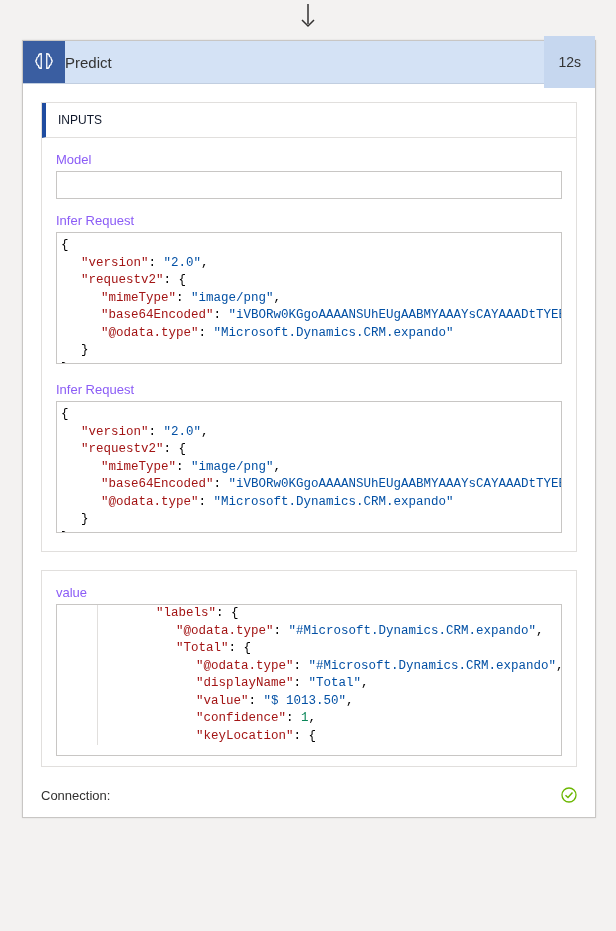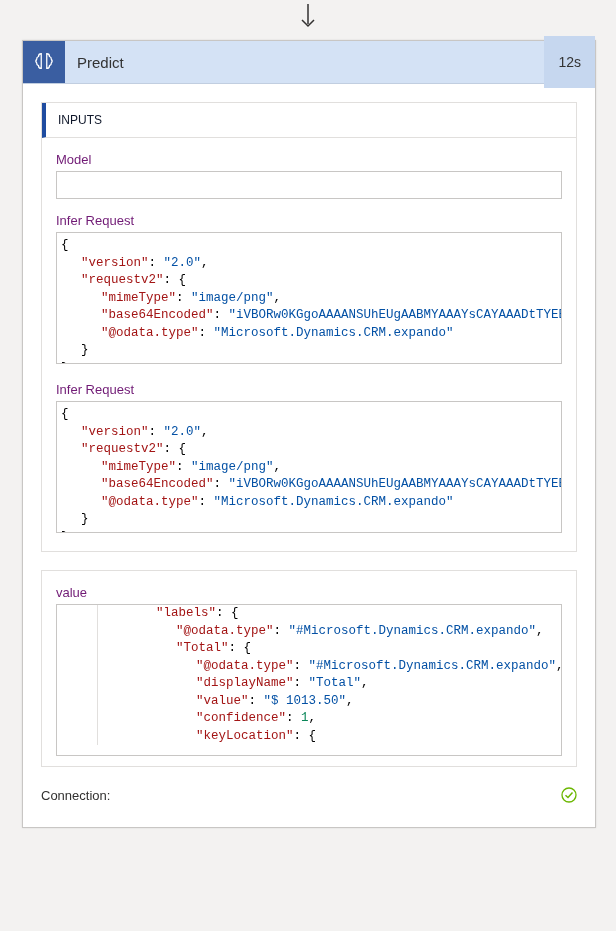--- a/index.html
+++ b/index.html
@@ -1,43 +1,43 @@
 <!DOCTYPE html>
 <html><head>
 <meta charset="utf-8">
 <style>
   html,body{margin:0;padding:0;font-family:"Segoe UI",Arial,sans-serif;background:#f3f2f1;}
   body{width:616px;height:931px;overflow:hidden;position:relative;}
   .arrow{position:absolute;top:4px;left:50%;transform:translateX(-50%);}
   .card{position:absolute;top:40px;left:22px;width:572px;background:#fff;border:1px solid #c8c6c4;box-shadow:0 0 2px rgba(0,0,0,.1);}
   .hdr{display:flex;align-items:center;height:42px;background:#d4e2f5;border-bottom:1px solid #c1cee0;}
   .hdr-iconbox{width:42px;height:42px;background:#3a5ea1;display:flex;align-items:center;justify-content:center;}
-  .hdr-title{padding-left:12px;font-size:15px;color:#333;flex:1;}
+  .hdr-title{font-size:15px;color:#333;flex:1;}
   .hdr-time{padding:12px 14px;font-size:14px;color:#333;background:#c6d7ef;height:28px;display:flex;align-items:center;}
   .body{padding:18px 18px 10px 18px;}
   .panel{border:1px solid #e1dfdd;}
   .panel-hdr{border-left:4px solid #1f4ca0;padding:10px 12px;font-size:12px;color:#0f172a;border-bottom:1px solid #e1dfdd;}
   .panel-body{padding:14px 14px 10px 14px;}
-  .flabel{font-size:13px;color:#701a75;margin-bottom:4px;}
+  .flabel{font-size:13px;color:#8b5cf6;margin-bottom:4px;}
   .finput{width:100%;height:28px;border:1px solid #c8c6c4;background:#fff;box-sizing:border-box;margin-bottom:14px;}
   .codebox{border:1px solid #c8c6c4;height:130px;overflow:auto;background:#fff;font-family:Consolas,"Courier New",monospace;font-size:12.5px;line-height:1.4;position:relative;}
   .codepad{padding:4px 0 4px 4px;width:1200px;}
   .codebox::-webkit-scrollbar{width:14px;height:14px;}
   .codebox::-webkit-scrollbar-track{background:#f3f2f1;}
   .codebox::-webkit-scrollbar-thumb{background:#c8c6c4;}
   .jk{color:#a31515;}  
   .js{color:#0451a5;}  
   .jn{color:#098658;}  
   .jp{color:#000;}     
   .ind1{padding-left:20px;}
   .ind2{padding-left:40px;}
   .out-codebox{border:1px solid #c8c6c4;height:150px;overflow:auto;background:#fff;font-family:Consolas,"Courier New",monospace;font-size:12.5px;line-height:1.4;}
   .sp18{height:18px;}
   .sp8{height:8px;}
-  .footer{padding:10px 18px 24px 18px;display:flex;align-items:center;justify-content:space-between;border-top:0;}
+  .footer{padding:10px 18px 14px 18px;display:flex;align-items:center;justify-content:space-between;border-top:0;}
   .conn-label{font-size:13px;color:#323130;}
   .ok-ic{width:16px;height:16px;}
   .out-line{white-space:nowrap;}
   .out-body-wrap{display:flex;}
   .out-gutter{width:40px;flex:0 0 40px;border-right:1px solid #e1dfdd;}
   .out-lines{flex:1;padding-left:58px;}
 </style>
 </head>
 <body>
 

